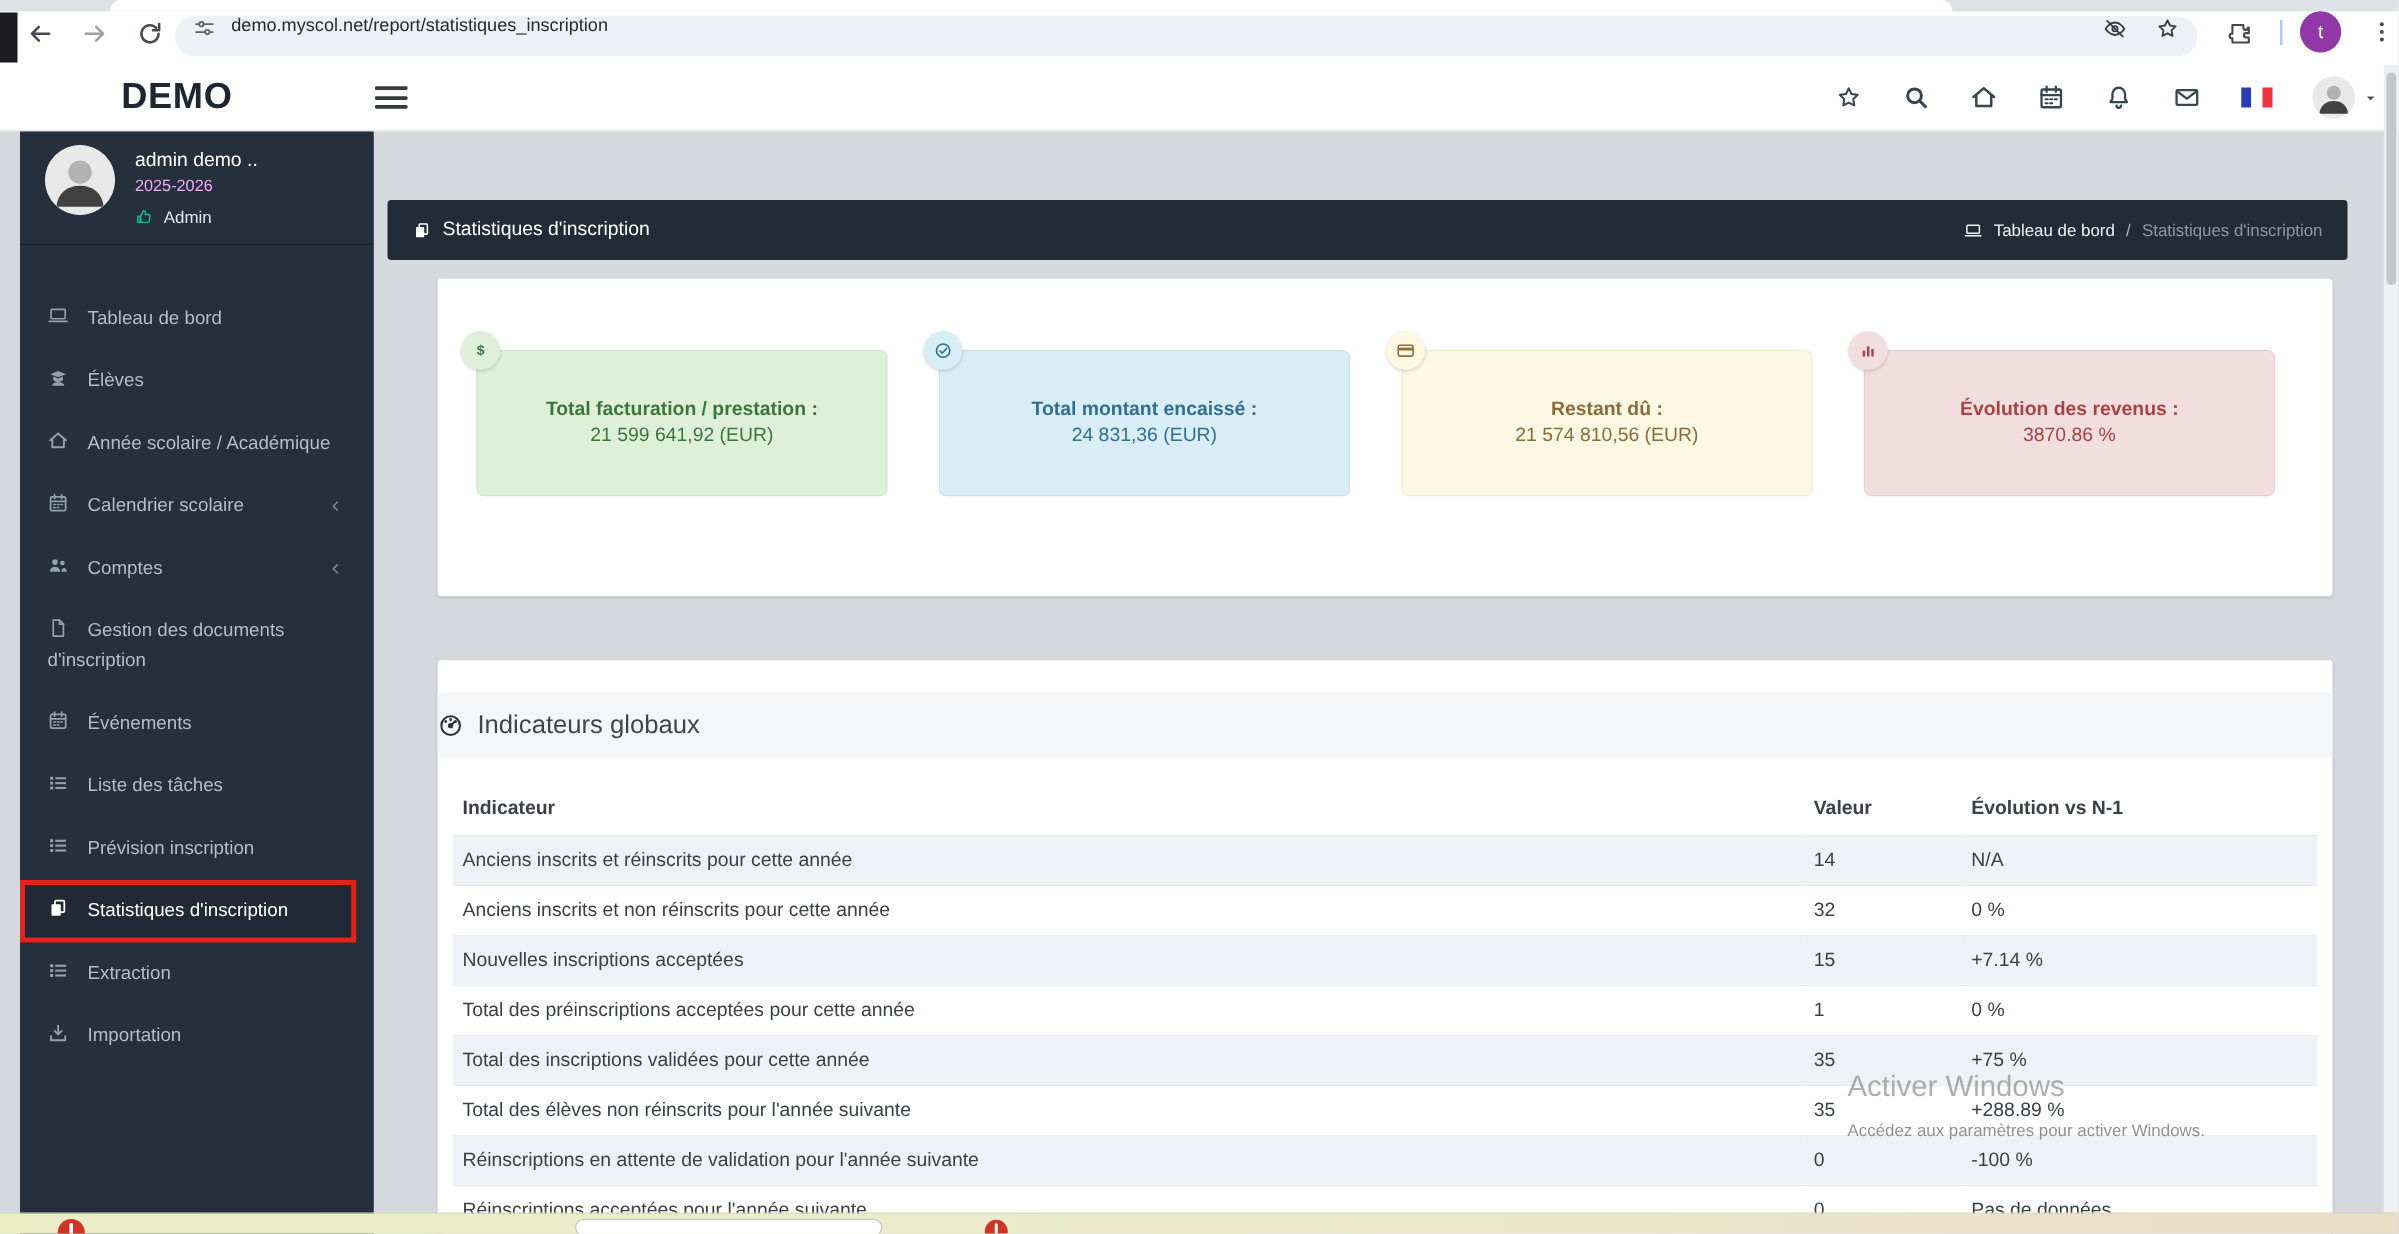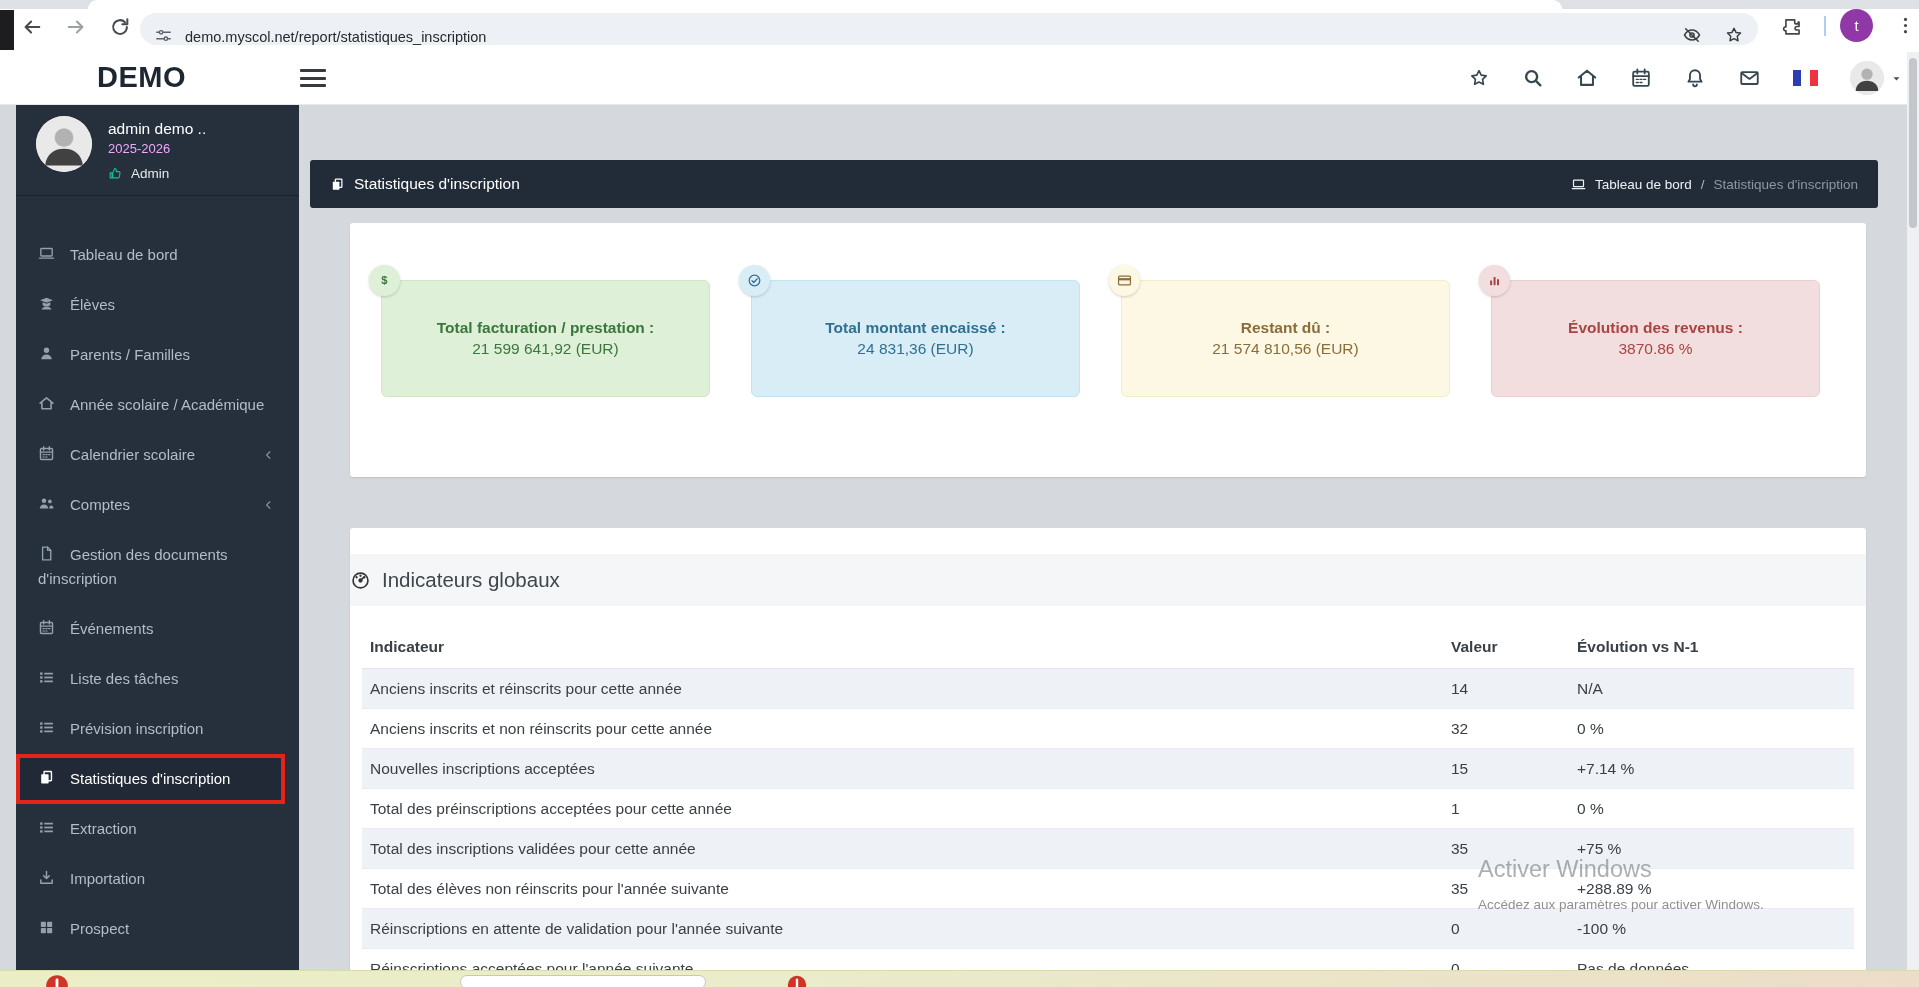--- a/index.html
+++ b/index.html
@@ -9,21 +9,21 @@
   .ic svg{width:100%;height:100%;display:block}
 
   
   .chrome{position:absolute;left:0;top:0;right:0;height:52px;background:#fff;z-index:30}
   .tabstrip{position:absolute;left:0;top:0;right:0;height:9px;background:#dee1e6}
   .tabstrip .tab{position:absolute;left:88px;top:0;width:1474px;height:9px;background:#fff;border-radius:9px 9px 0 0}
   .winedge{position:absolute;left:0;top:10px;width:14px;height:40px;background:#1d1d1f}
   .navbtn{position:absolute;top:16px;width:22px;height:22px;color:#474b50;cursor:pointer}
   .navbtn.fwd{color:#9aa0a6}
   .omnibox{position:absolute;left:140px;top:13px;width:1618px;height:32px;border-radius:16px;background:#edf0f4;
-           display:flex;align-items:flex-end;padding:0 14px;box-sizing:border-box}
+           display:flex;align-items:flex-start;padding:0 14px;box-sizing:border-box}
   .obtune{width:19px;height:19px;color:#5f6368;margin-right:12px}
   .oburl{font-size:14.5px;color:#27292e;flex:1;white-space:nowrap;overflow:hidden}
   .obright{display:flex;align-items:center;gap:22px;color:#3c4043}
   .obright .ic{width:20px;height:20px;cursor:pointer}
   .extbtn{position:absolute;left:1782px;top:16px;width:21px;height:21px;color:#43474c;cursor:pointer}
   .chromediv{position:absolute;left:1824px;top:16px;width:2px;height:20px;background:#aecbfa}
   .profile{position:absolute;left:1840px;top:9px;width:33px;height:33px;border-radius:50%;background:#9038a8;
            color:#fff;font-size:15px;display:flex;align-items:center;justify-content:center;cursor:pointer}
   .kebab{position:absolute;left:1895px;top:15px;width:21px;height:21px;color:#44484d;cursor:pointer}
 
@@ -303,28 +303,20 @@
           <svg viewBox="0 0 24 24">
             <g fill="currentColor">
               <path d="M3 7.5L12 4l9 3.5-9 3.5z"></path>
               <path d="M6.5 10.2v3.3c0 1.6 2.4 2.9 5.5 2.9s5.5-1.3 5.5-2.9v-3.3L12 12.3z"></path>
               <path d="M5 20.5c.6-2.6 3.4-4 7-4s6.4 1.4 7 4z"></path>
             </g>
           </svg>
         </span><span>Élèves</span></li>
       <li class="mi"><span class="ic mic">
           <svg viewBox="0 0 24 24">
-            <g fill="currentColor">
-              <circle cx="12" cy="7.5" r="3.8"></circle>
-              <path d="M4.5 20c.6-4.4 3.6-6.7 7.5-6.7s6.9 2.3 7.5 6.7z"></path>
-            </g>
-          </svg>
-        </span><span>Parents / Familles</span></li>
-      <li class="mi"><span class="ic mic">
-          <svg viewBox="0 0 24 24">
             <g fill="none" stroke="currentColor" stroke-width="2.2" stroke-linecap="round" stroke-linejoin="round">
               <path d="M3 11.5L12 4l9 7.5M5.5 10v9.5h13V10"></path>
             </g>
           </svg>
         </span><span>Année scolaire / Académique</span></li>
       <li class="mi"><span class="ic mic">
           <svg viewBox="0 0 24 24">
             <g fill="none" stroke="currentColor" stroke-width="2" stroke-linecap="round" stroke-linejoin="round">
               <rect x="3.5" y="5" width="17" height="15.5" rx="1.5"></rect>
               <path d="M8 2.5V7M16 2.5V7M3.5 10h17"></path>
@@ -413,30 +405,20 @@
             </g>
           </svg>
         </span><span>Extraction</span></li>
       <li class="mi"><span class="ic mic">
           <svg viewBox="0 0 24 24">
             <g fill="none" stroke="currentColor" stroke-width="2.1" stroke-linecap="round" stroke-linejoin="round">
               <path d="M12 3.5V13M8 9.5l4 4 4-4M4 15.5V20h16v-4.5"></path>
             </g>
           </svg>
         </span><span>Importation</span></li>
-      <li class="mi"><span class="ic mic">
-          <svg viewBox="0 0 24 24">
-            <g fill="currentColor">
-              <rect x="4" y="4" width="7.2" height="7.2" rx="1"></rect>
-              <rect x="12.8" y="4" width="7.2" height="7.2" rx="1"></rect>
-              <rect x="4" y="12.8" width="7.2" height="7.2" rx="1"></rect>
-              <rect x="12.8" y="12.8" width="7.2" height="7.2" rx="1"></rect>
-            </g>
-          </svg>
-        </span><span>Prospect</span></li>
     </ul>
 </aside>
 
 <div class="titlebar">
   <span class="tbtitle">
     <span class="ic">
         <svg viewBox="0 0 24 24">
           <rect x="8.5" y="3.5" width="10.5" height="13" rx="1" fill="none" stroke="currentColor" stroke-width="2"></rect>
           <rect x="4.5" y="7.5" width="10.5" height="13" rx="1" fill="currentColor"></rect>
         </svg>

